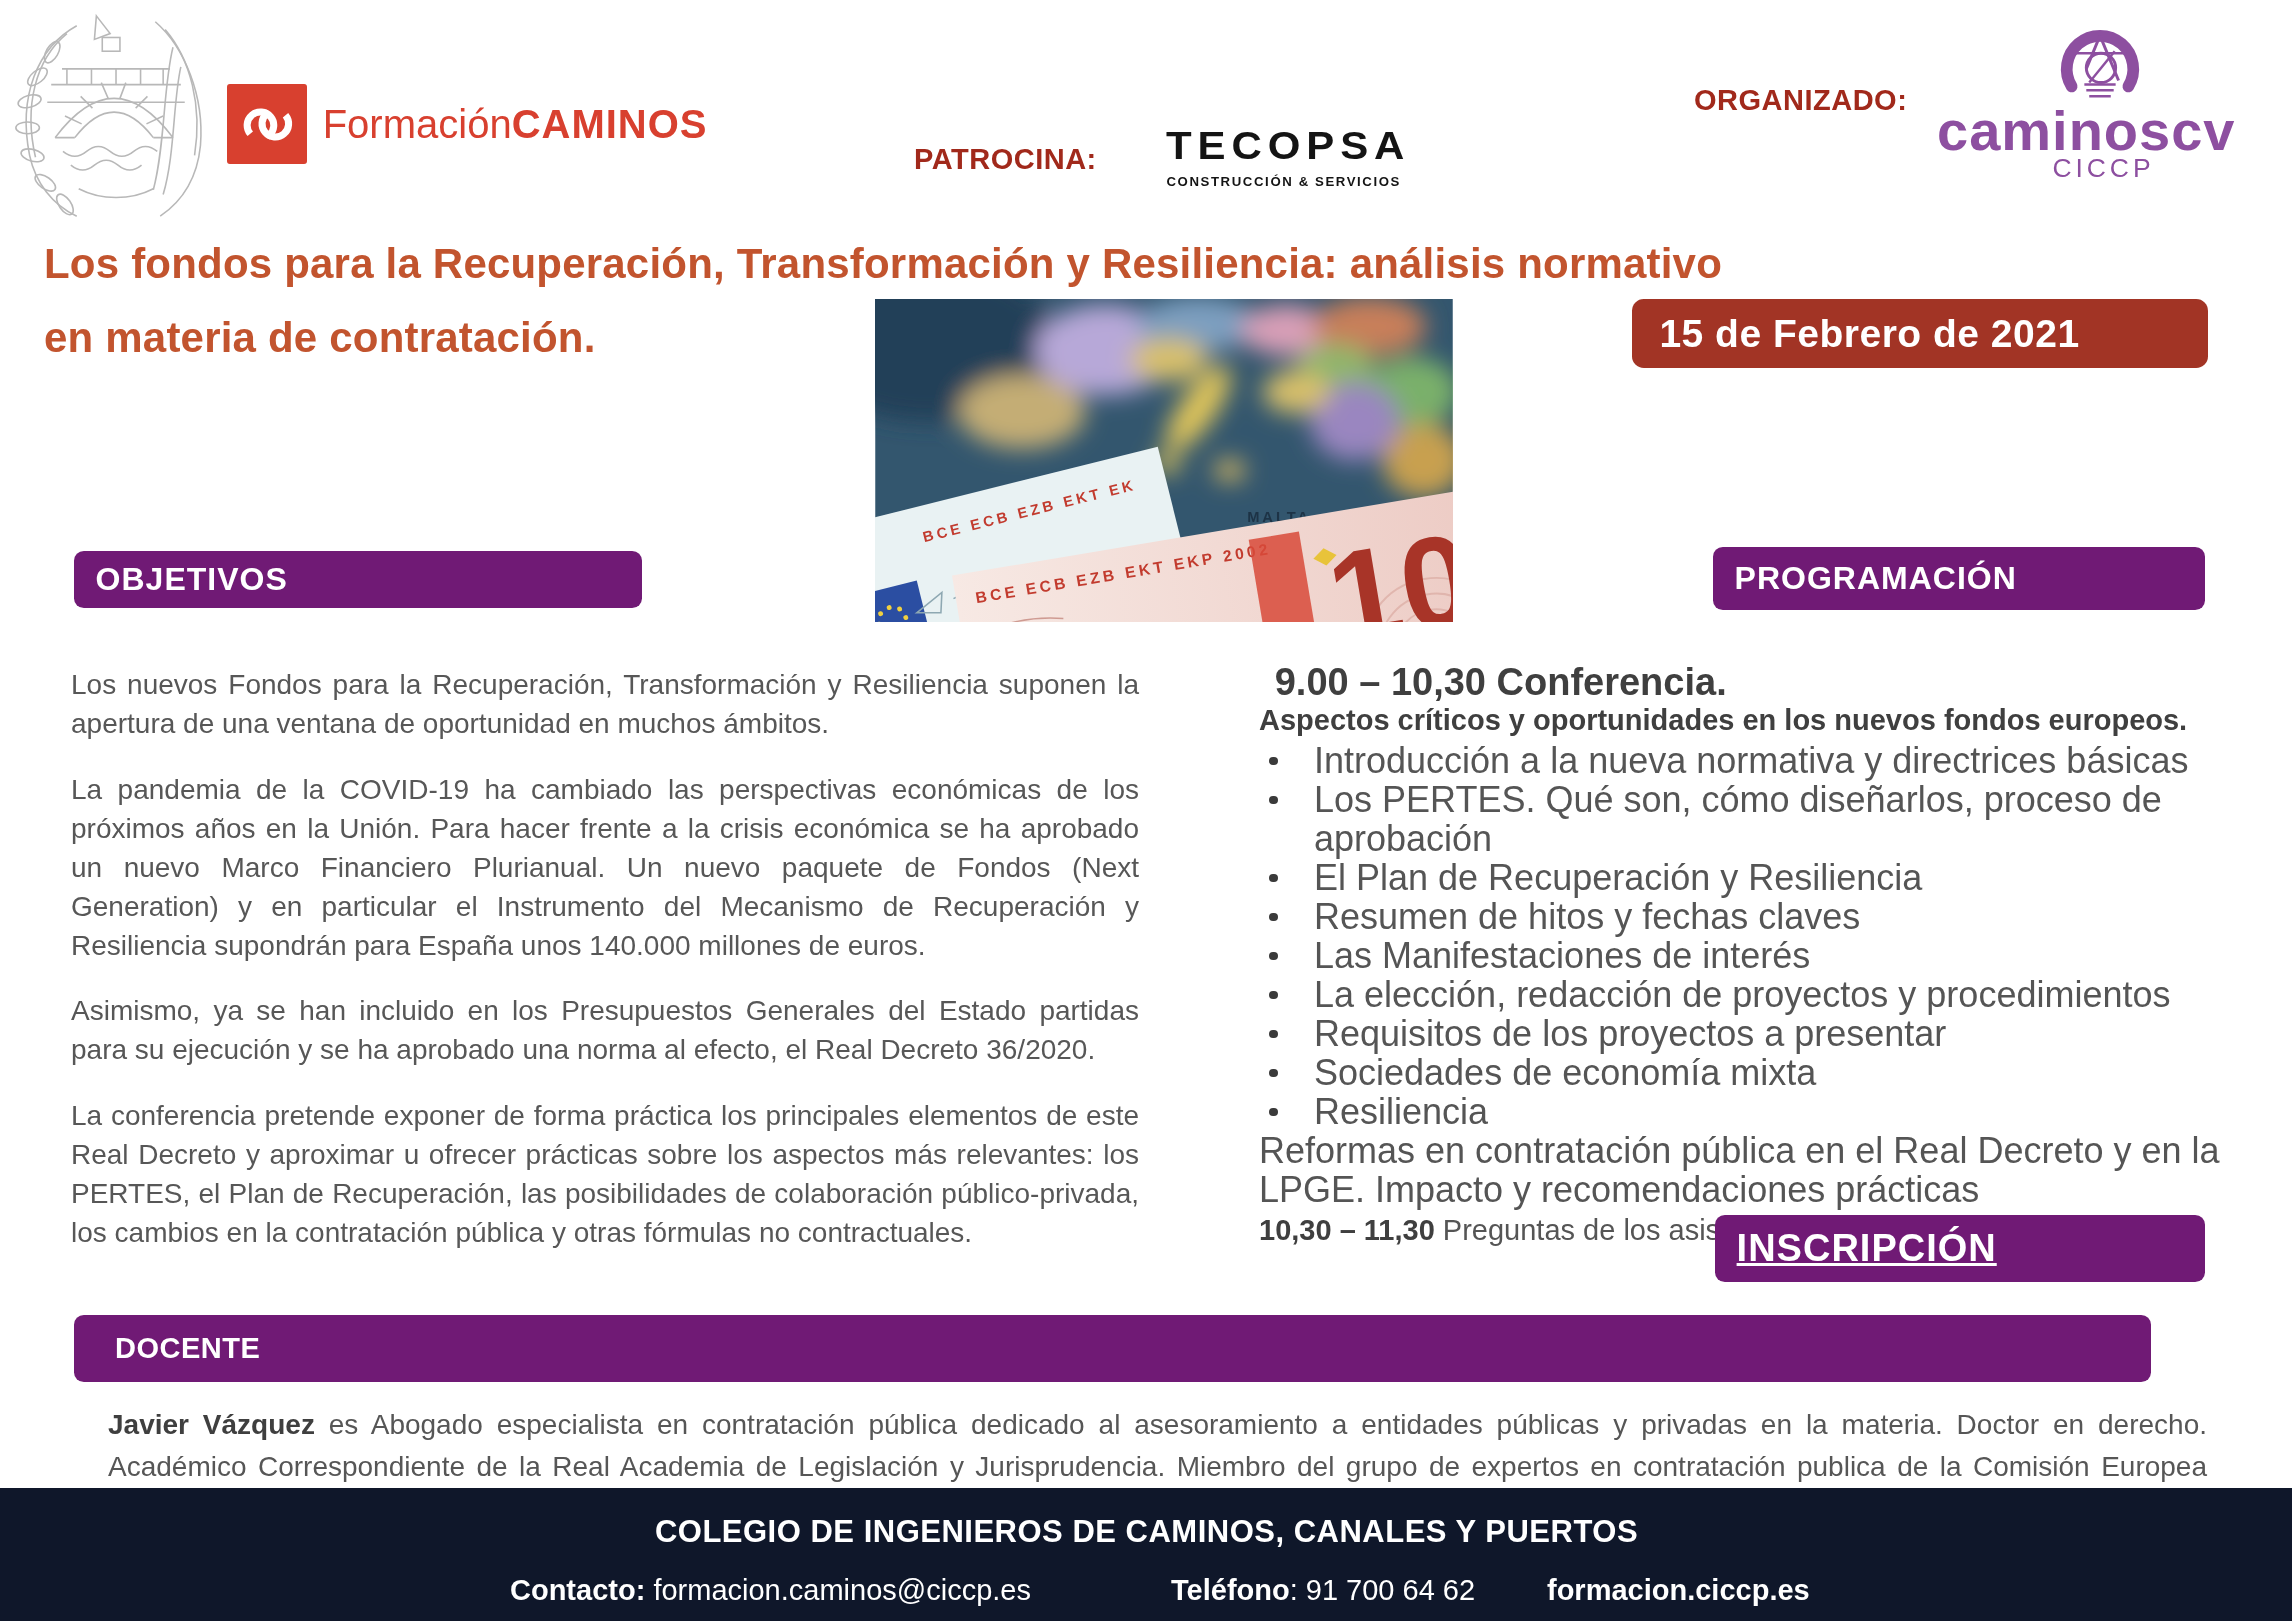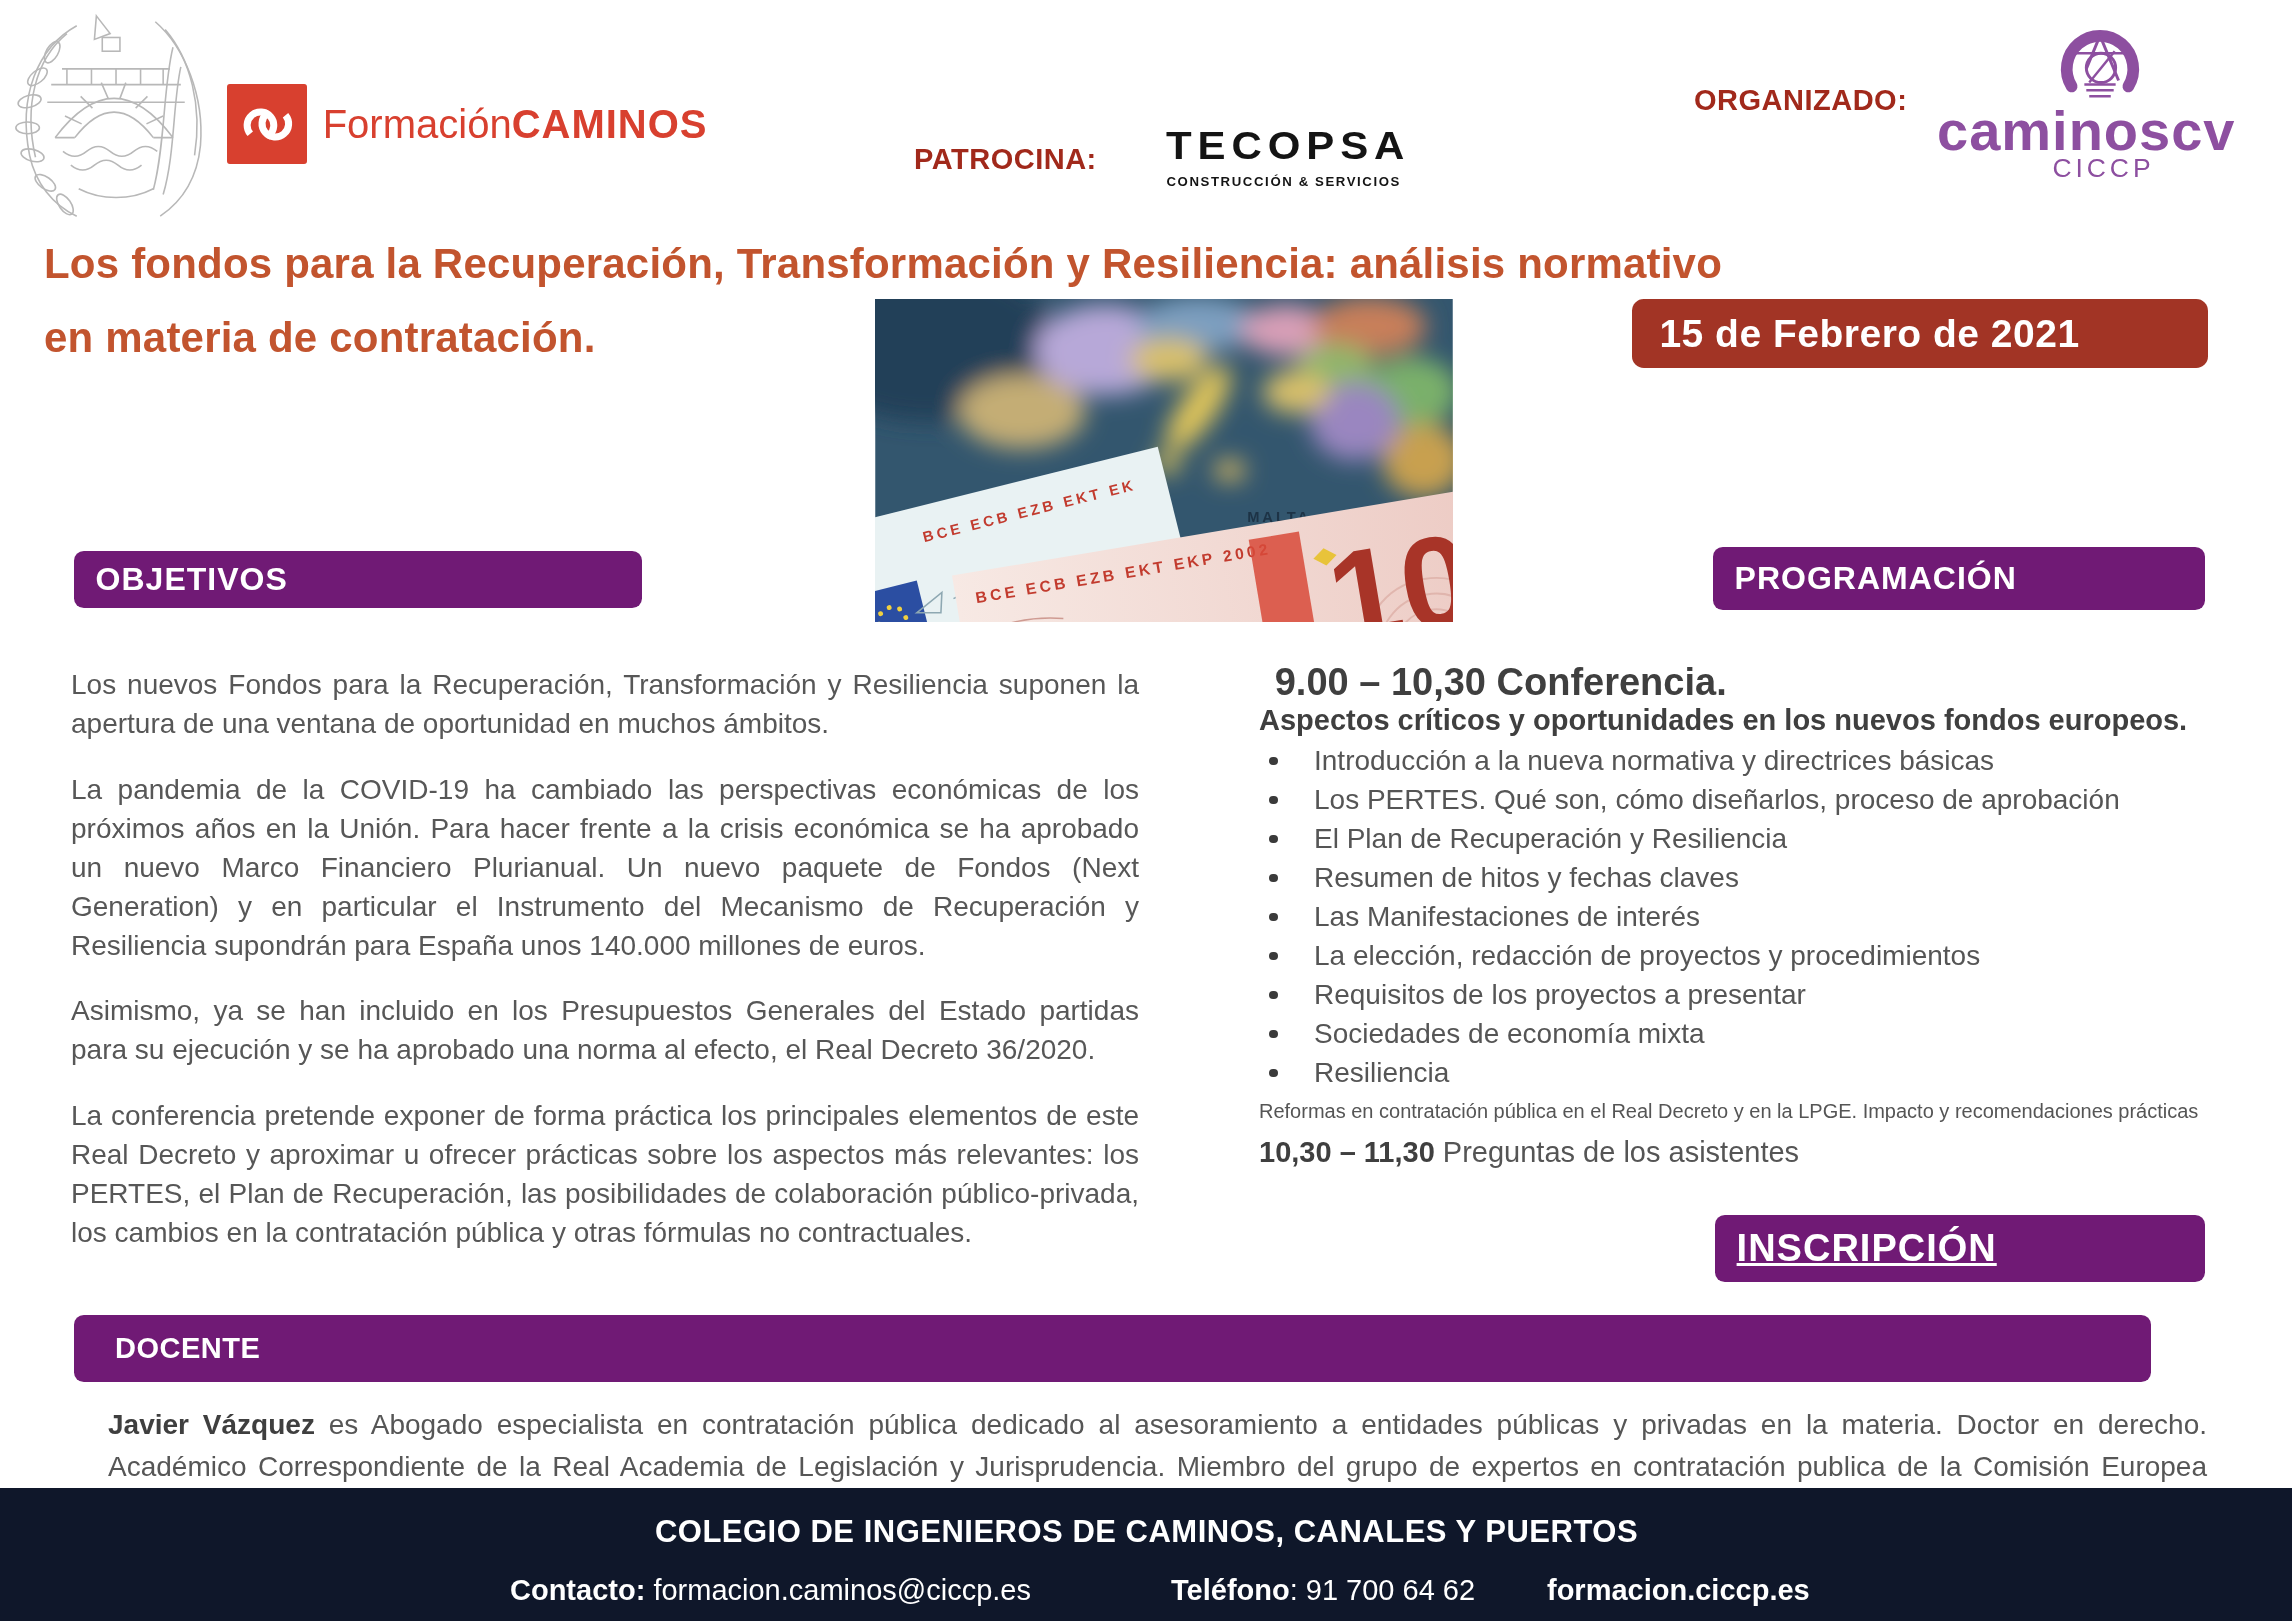--- a/index.html
+++ b/index.html
@@ -47,23 +47,23 @@
 
   
   .objetivos-text{left:71px;top:665px;width:1068px;color:#575757;}
   .objetivos-text p{margin:0 0 26.5px 0;font-size:28px;line-height:39px;text-align:justify;}
 
   
   .program{left:1259px;top:663px;width:961px;color:#555555;}
   .prog-line1{font-size:38px;font-weight:700;color:#3f3f3f;line-height:38px;padding-left:15.7px;}
   .prog-line2{font-size:29px;font-weight:700;color:#3f3f3f;line-height:38px;}
   .program ul{list-style:none;margin:2px 0 0 0;padding:0;}
-  .program li{position:relative;font-size:28px;line-height:39px;padding-left:55px;}
+  .program li{position:relative;font-size:36px;line-height:39px;padding-left:55px;}
   .dot{position:absolute;left:9.8px;top:15.7px;width:8.8px;height:8.8px;border-radius:50%;background:#3a3a3a;}
-  .prog-note{font-size:20px;line-height:39px;}
+  .prog-note{font-size:36px;line-height:39px;}
   .prog-line3{font-size:29px;line-height:39px;margin-top:2px;}
   .prog-line3 b{color:#3f3f3f;}
 
   
   .docente-text{left:108px;top:1404px;width:2099px;font-size:28px;line-height:42px;color:#565656;text-align:justify;}
   .docente-text b{color:#3f3f3f;}
 
   
   .footer{left:0;top:1488px;width:2293px;height:133px;background:#0f172a;color:#ffffff;}
   .footer-college{position:absolute;left:0;top:25.5px;width:100%;text-align:center;font-size:31px;font-weight:700;letter-spacing:0.5px;}

